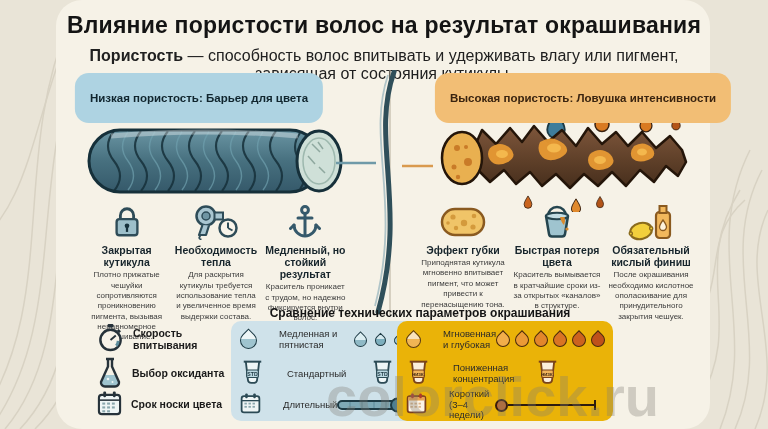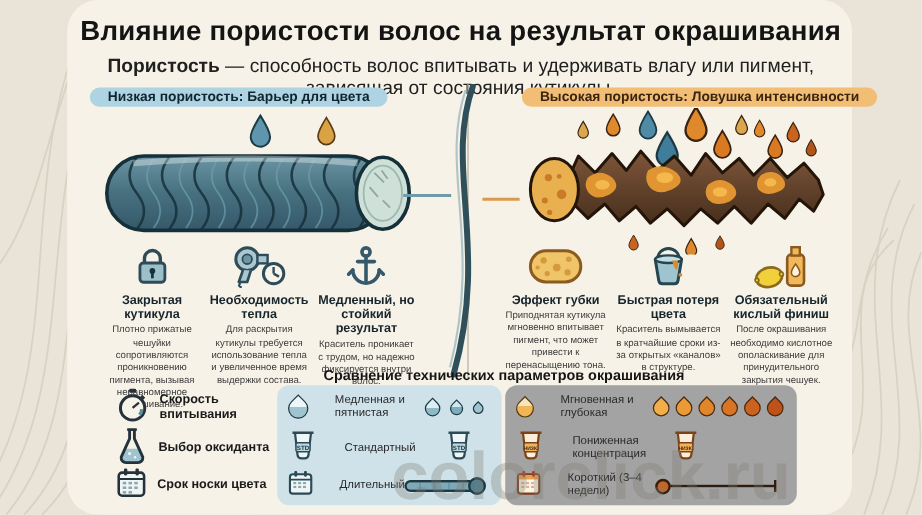--- a/index.html
+++ b/index.html
@@ -11,42 +11,42 @@
 
   .card { position:absolute; left:56px; top:0; width:654px; height:429px;
           background:#f6f2e7; border-radius:26px; z-index:1; }
 
   .title { position:absolute; left:60px; right:60px; top:12px; text-align:center;
            font-size:23px; font-weight:bold; color:#141414; letter-spacing:.2px; z-index:2; }
   .subtitle { position:absolute; left:60px; right:60px; top:47px; text-align:center;
               font-size:16px; color:#202020; z-index:2; }
   .subtitle b { font-weight:bold; }
 
-  .pill { position:absolute; top:73px; padding:2px 15px; border-radius:14px;
+  .pill { position:absolute; top:73px; padding:19px 15px; border-radius:14px;
           font-size:11.5px; font-weight:bold; z-index:3; white-space:nowrap; }
   .pill-low  { left:199px; transform:translateX(-50%); background:#aed3e2; color:#10252e; }
   .pill-high { left:583px; transform:translateX(-50%); background:#f2be75; color:#3a2410; }
 
   .illu { position:absolute; z-index:2; }
   .divider { position:absolute; left:330px; top:70px; z-index:2; }
 
   .features { position:absolute; display:flex; z-index:2; }
   .features-low  { left:82px;  top:203px; width:268px; }
   .features-high { left:416px; top:203px; width:282px; }
   .feature { flex:1 1 0; display:flex; flex-direction:column; align-items:center; text-align:center; padding:0 3px; }
   .feature .ficon { height:38px; display:flex; align-items:center; justify-content:center; }
   .feature .ftitle { margin-top:3px; font-size:10.5px; font-weight:bold; color:#17252c; line-height:1.15; }
   .feature .fdesc { margin-top:2px; font-size:8px; color:#3c3c3c; line-height:1.3; }
 
   .table-title { position:absolute; left:230px; width:380px; top:306px; text-align:center;
                  font-size:12px; font-weight:bold; color:#141414; z-index:2; }
 
   .cellblock { position:absolute; top:321px; height:100px; border-radius:10px; z-index:2; }
   .block-low  { left:231px; width:187px; background:#cfe2ea; }
-  .block-high { left:421px; width:243px; background:#a3a3a3; }
+  .block-high { left:397px; width:216px; background:#eab308; }
 
   .trow { position:absolute; left:0; right:0; display:flex; align-items:center; padding:0 9px; }
   .trow1 { top:2px;  height:34px; }
   .trow2 { top:36px; height:34px; }
   .trow3 { top:70px; height:28px; }
 
   .paramrow { position:absolute; left:97px; width:132px; display:flex; align-items:center; gap:9px; z-index:2; }
   .prow1 { top:324px; height:32px; }
   .prow2 { top:358px; height:32px; }
   .prow3 { top:392px; height:26px; }

